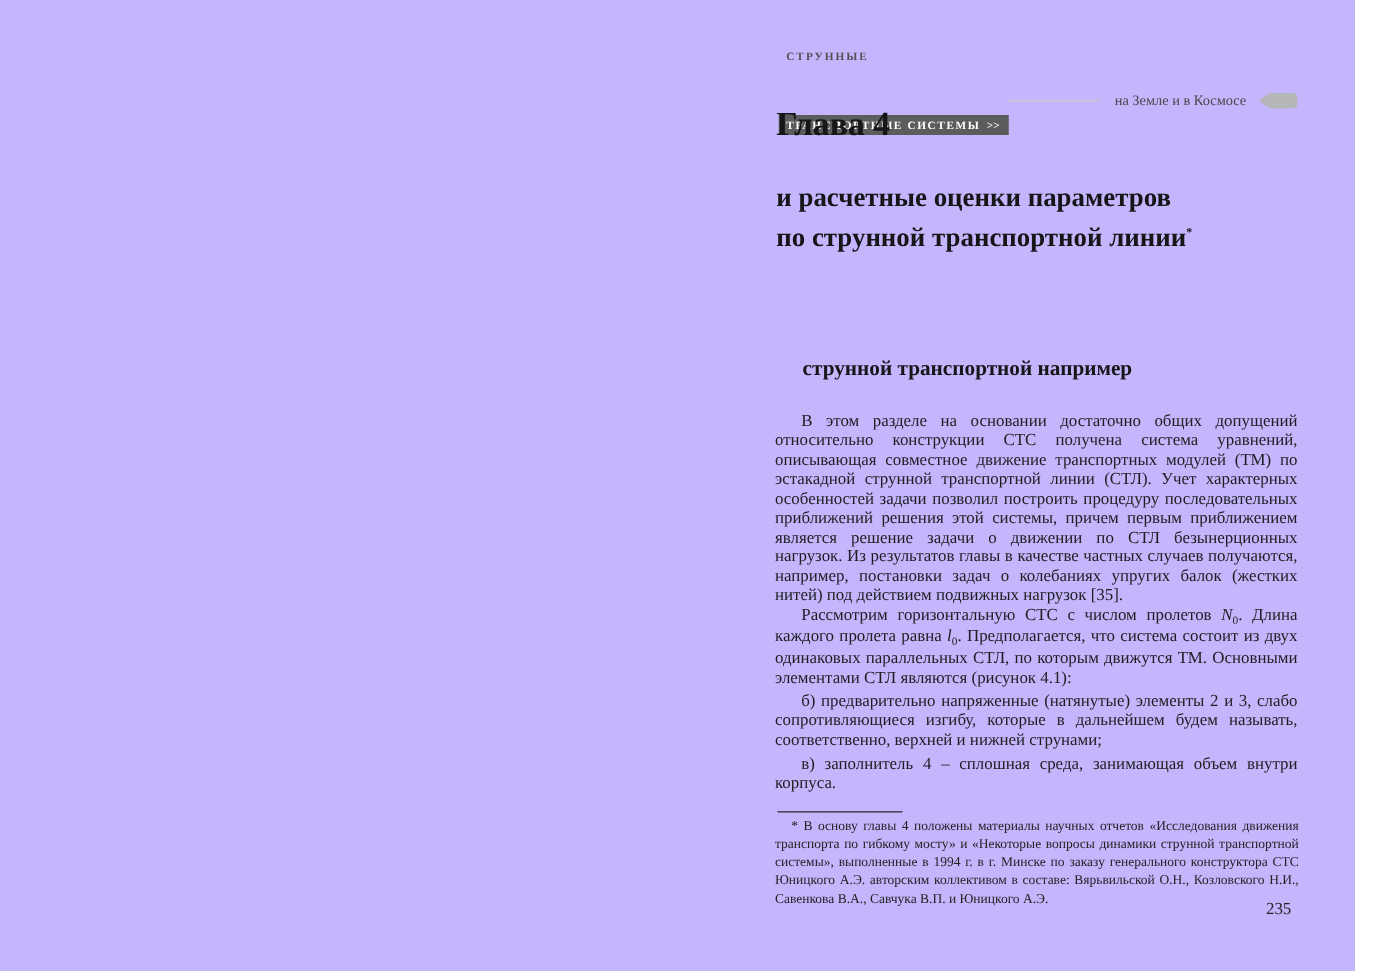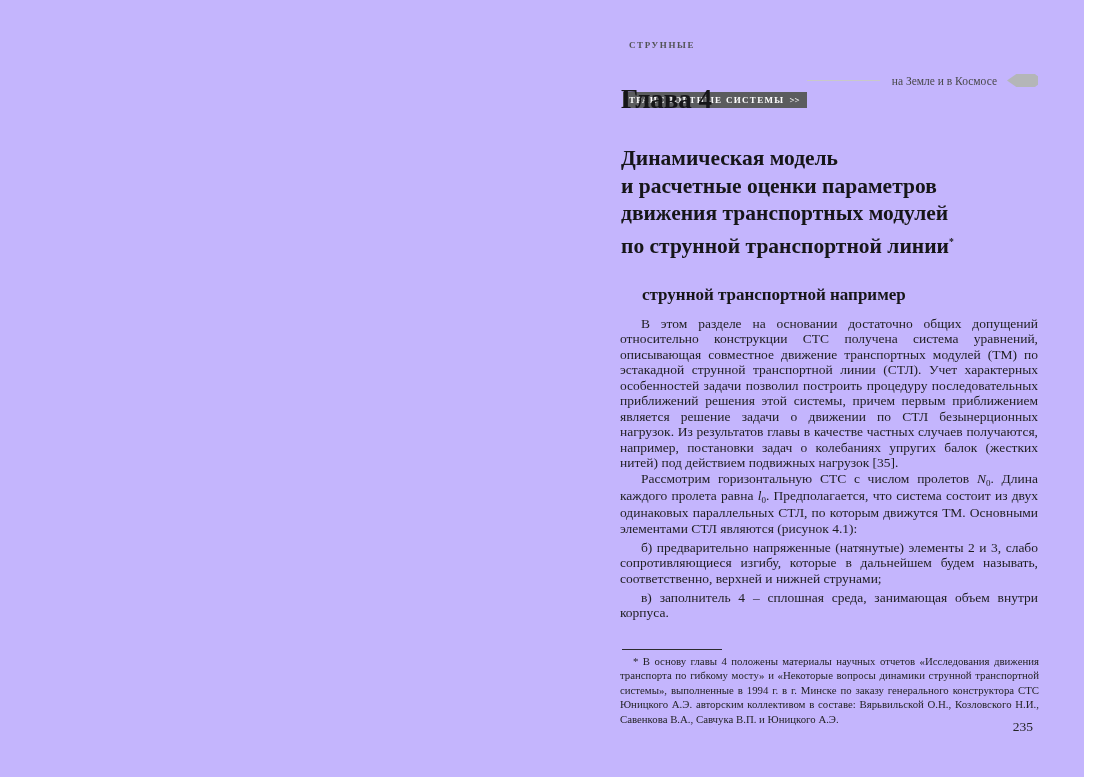--- a/index.html
+++ b/index.html
@@ -30,21 +30,21 @@
 
   
   .chapter-label { position:absolute; left:621px; top:84px; font-size:27px; font-weight:bold; color:#161618; }
   .chapter-title { position:absolute; left:621px; top:145px; font-size:21.5px; font-weight:bold; line-height:27.7px; color:#161618; }
   .chapter-title sup { font-size:0.45em; vertical-align:super; }
 
   .section-heading { position:absolute; left:642px; top:284px; font-size:17px; font-weight:bold; line-height:22px; color:#161618; }
 
   
   .body-text {
-    position:absolute; left:620px; top:316px; width:418px;
+    position:absolute; left:620px; top:329px; width:418px;
     font-size:13.5px; line-height:15.45px; text-align:justify;
   }
   .body-text p { margin:0; text-indent:21px; }
   .body-text p.item { margin-top:3.5px; }
   .var { font-style:italic; }
   sub.idx { font-size:9px; vertical-align:baseline; position:relative; top:3px; }
 
   
   .footnote-rule { position:absolute; left:622px; top:649px; width:100px; height:1px; background:#2b2b2d; }
   .footnote {
@@ -68,23 +68,21 @@
         </span>
       <span class="rh-rule"></span>
       <span class="rh-tagline">на Земле и в Космосе</span>
       <span class="rh-arrow"></span>
     </div>
   </div>
 
   <div class="chapter-label">Глава 4</div>
 
   <div class="chapter-title">
-    <div>Динамическая модель</div>
     <div>и расчетные оценки параметров</div>
-    <div>движения транспортных модулей</div>
     <div><span>по струнной транспортной линии</span><sup>*</sup></div>
   </div>
 
   <div class="section-heading">
     <div>струнной транспортной например</div>
   </div>
 
   <div class="body-text">
     <p>В этом разделе на основании достаточно общих допущений относительно конструкции СТС получена система уравнений, описывающая совместное движение транспортных модулей (ТМ) по эстакадной струнной транспортной линии (СТЛ). Учет характерных особенностей задачи позволил построить процедуру последовательных приближений решения этой системы, причем первым приближением является решение задачи о движении по СТЛ безынерционных нагрузок. Из результатов главы в качестве частных случаев получаются, например, постановки задач о колебаниях упругих балок (жестких нитей) под действием подвижных нагрузок [35].</p>
     <p><span>Рассмотрим горизонтальную СТС с числом пролетов </span><span class="var">N</span><sub class="idx">0</sub><span>. Длина каждого пролета равна </span><span class="var">l</span><sub class="idx">0</sub><span>. Предполагается, что система состоит из двух одинаковых параллельных СТЛ, по которым движутся ТМ. Основными элементами СТЛ являются (рисунок 4.1):</span></p>

